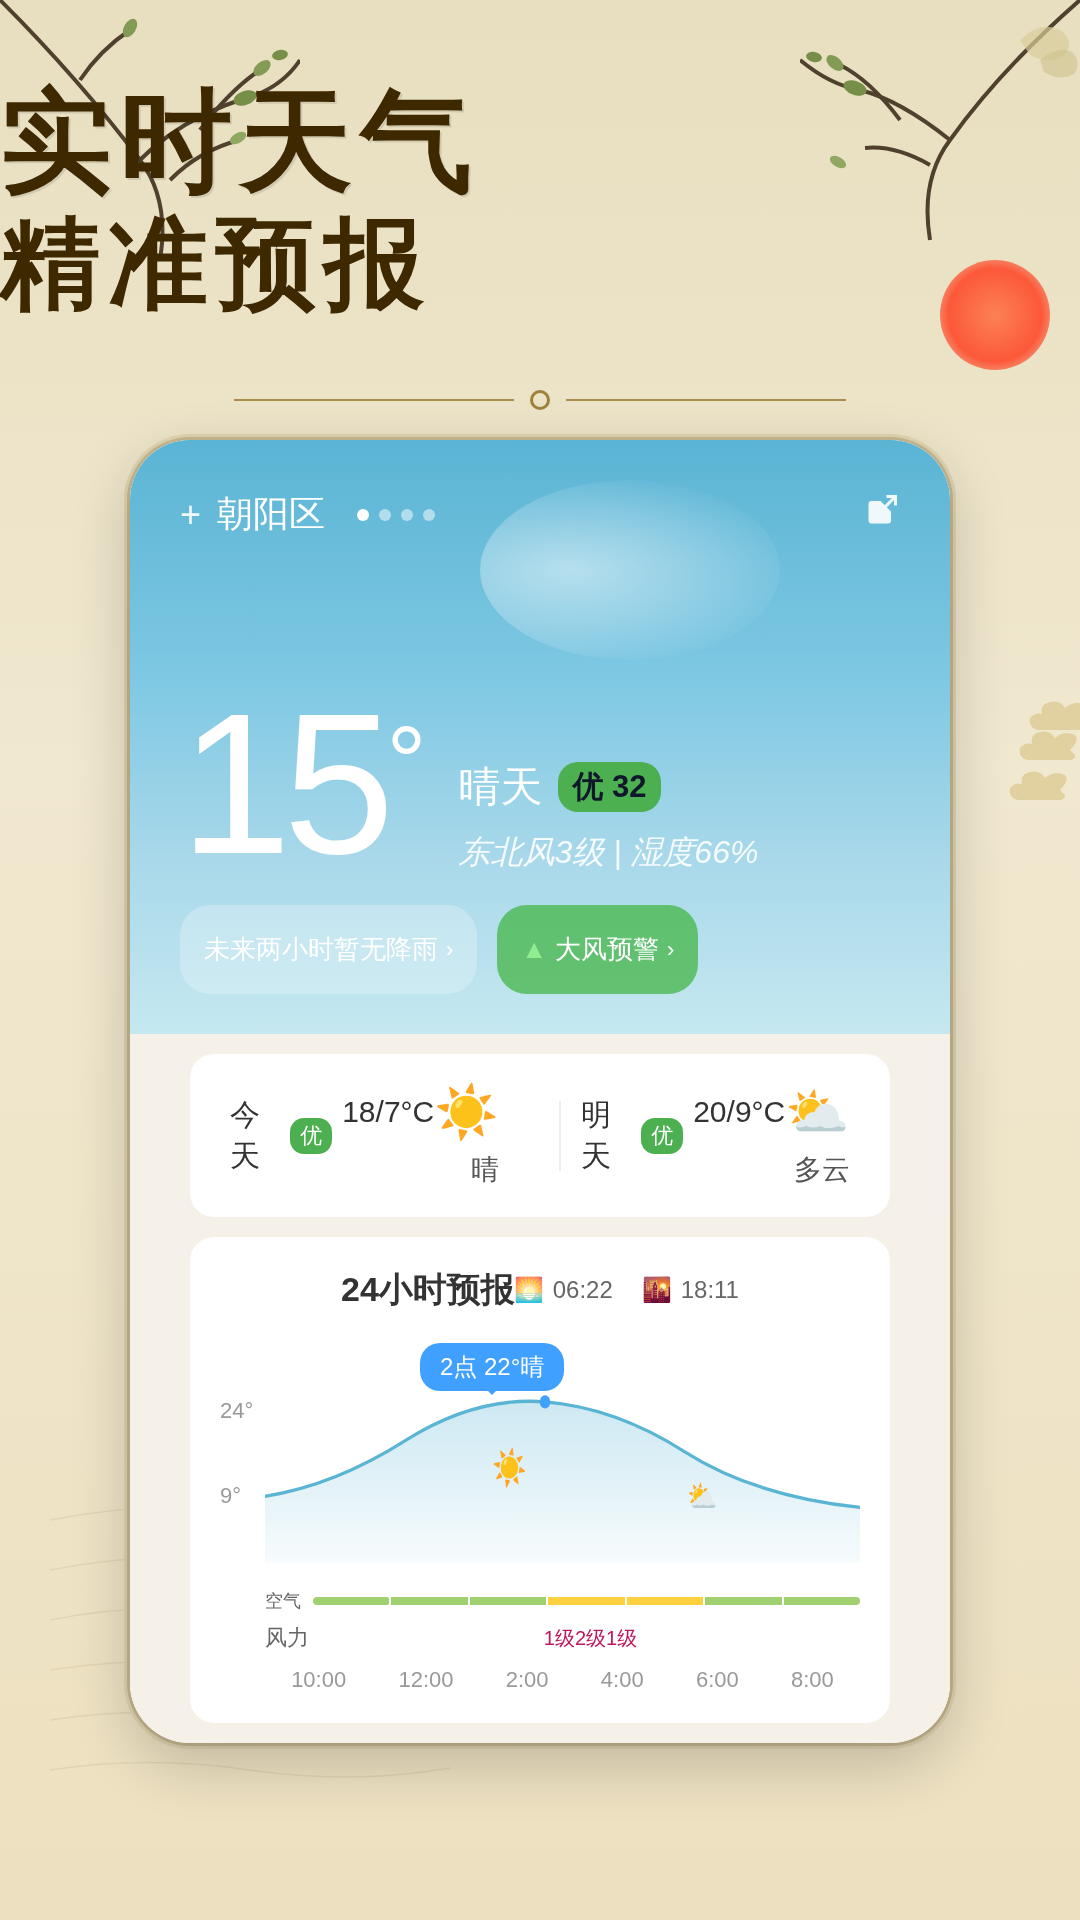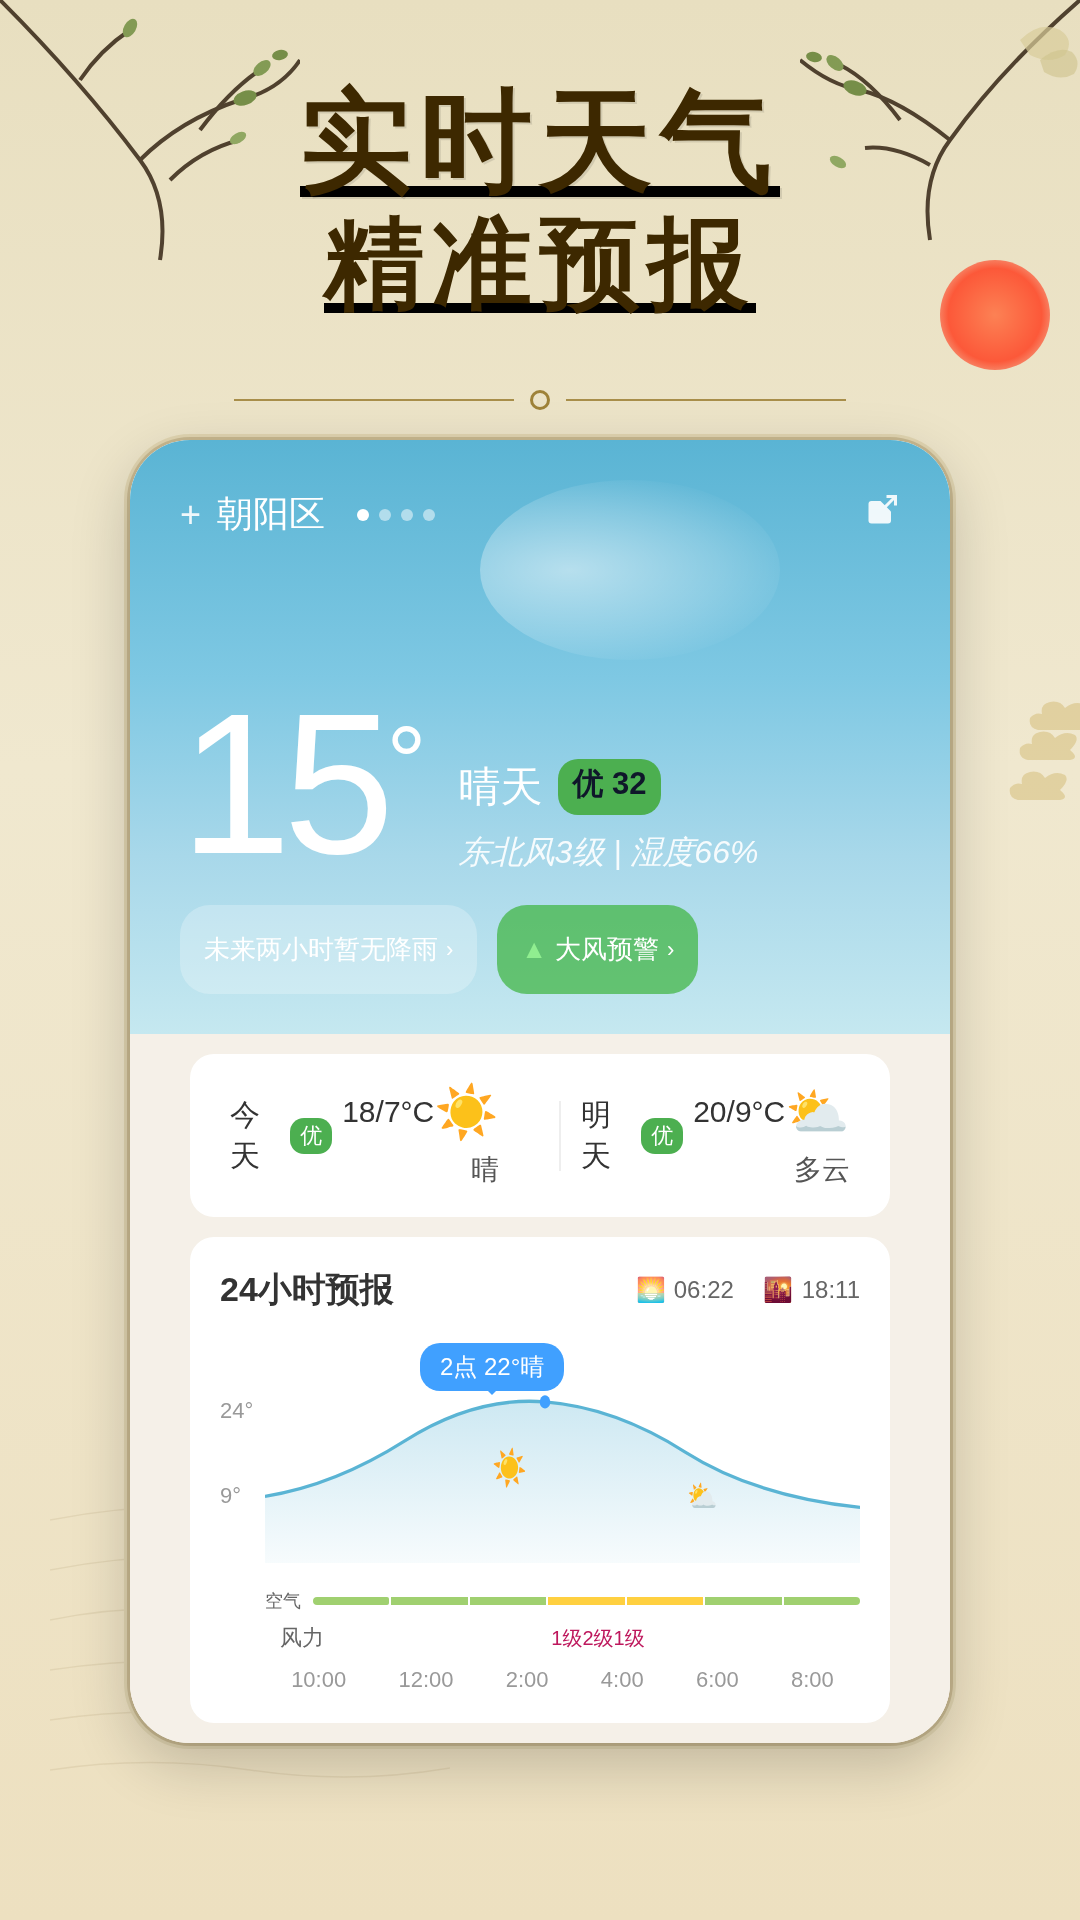--- a/index.html
+++ b/index.html
@@ -39,22 +39,20 @@
       background: radial-gradient(circle, #ff7040 0%, #ff4020 60%, transparent 100%);
       border-radius: 50%;
       opacity: 0.85;
     }
 
     
     .title-section {
       position: absolute;
       top: 80px;
       left: 0; right: 0;
-      text-align: center;
-      text-decoration: underline;
     }
     .title-main {
       font-size: 112px;
       font-weight: 900;
       color: #3d2800;
       letter-spacing: 8px;
       line-height: 1.1;
       text-shadow: 2px 2px 0 rgba(0,0,0,0.1);
     }
     .title-sub {
@@ -180,20 +178,21 @@
       font-weight: 300;
       color: white;
       line-height: 0.85;
       letter-spacing: -8px;
     }
     .temp-info {
       padding-top: 60px;
     }
     .weather-type-row {
       display: flex;
+      align-items: center;
       gap: 16px;
       margin-bottom: 16px;
     }
     .weather-type {
       font-size: 42px;
       color: white;
       font-weight: 500;
     }
     .aqi-badge {
       background: #4caf50;
@@ -294,21 +293,21 @@
     
     .forecast-section {
       background: white;
       margin: 0 30px 20px;
       border-radius: 24px;
       padding: 30px 30px 20px;
       overflow: hidden;
     }
     .forecast-header {
       display: flex;
-      justify-content: space-between;
+      justify-content: center;
       align-items: center;
       margin-bottom: 30px;
     }
     .forecast-title {
       font-size: 34px;
       color: #333;
       font-weight: 600;
     }
     .forecast-sun-times {
       display: flex;
@@ -566,21 +565,21 @@
               <div style="flex:1;background:#a0d070;border-radius:2px"></div>
               <div style="flex:1;background:#a0d070"></div>
               <div style="flex:1;background:#a0d070"></div>
               <div style="flex:1;background:#ffd040"></div>
               <div style="flex:1;background:#ffd040"></div>
               <div style="flex:1;background:#a0d070"></div>
               <div style="flex:1;background:#a0d070"></div>
             </div>
           </div>
 
-          <div style="position:absolute;bottom:50px;left:60px;right:0;display:flex;align-items:center;gap:12px">
+          <div style="position:absolute;bottom:50px;left:45px;right:0;display:flex;align-items:center;gap:12px">
             <span style="font-size:22px;color:#666;white-space:nowrap">风力</span>
             <div style="flex:1;display:flex;justify-content:center;font-size:20px;color:#be185d">
               <span>1级</span>
               <span></span>
               <span>2级</span>
               <span></span>
               <span>1级</span>
               <span></span>
             </div>
           </div>

